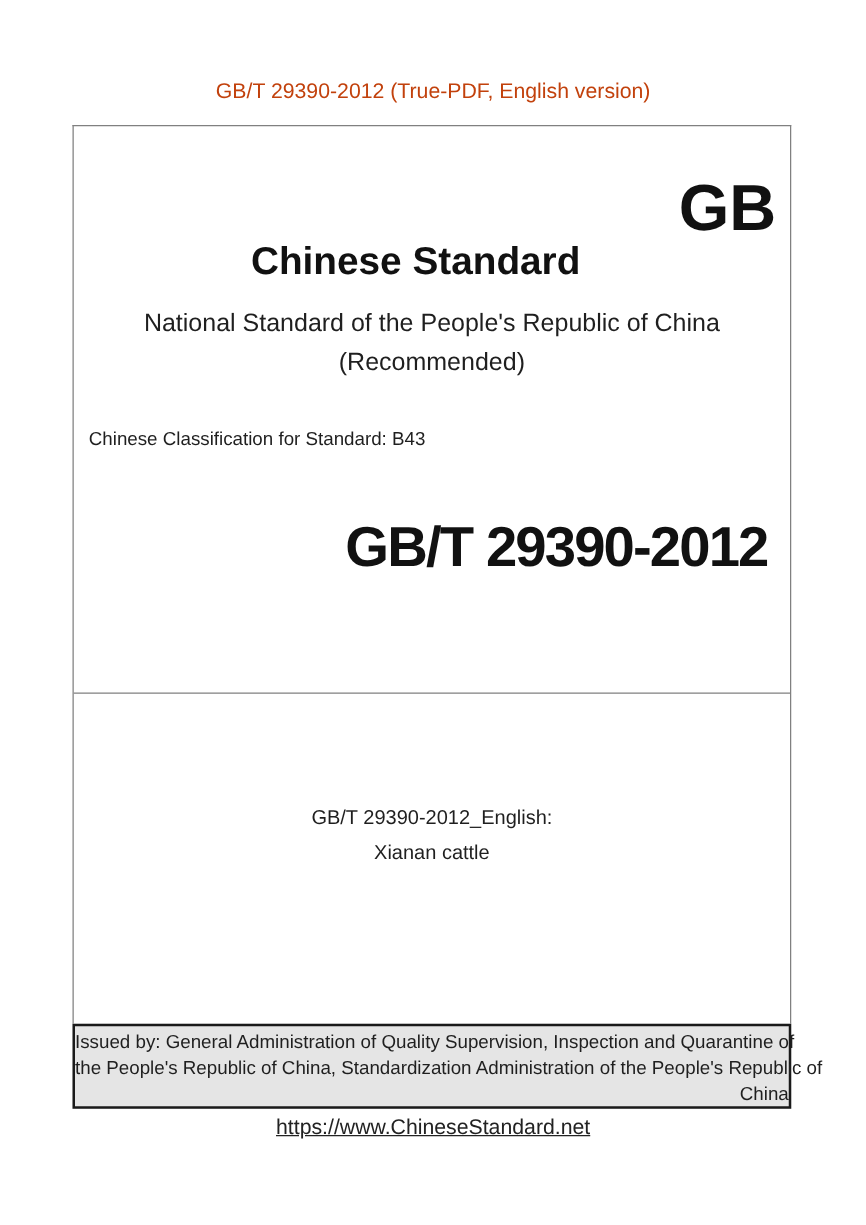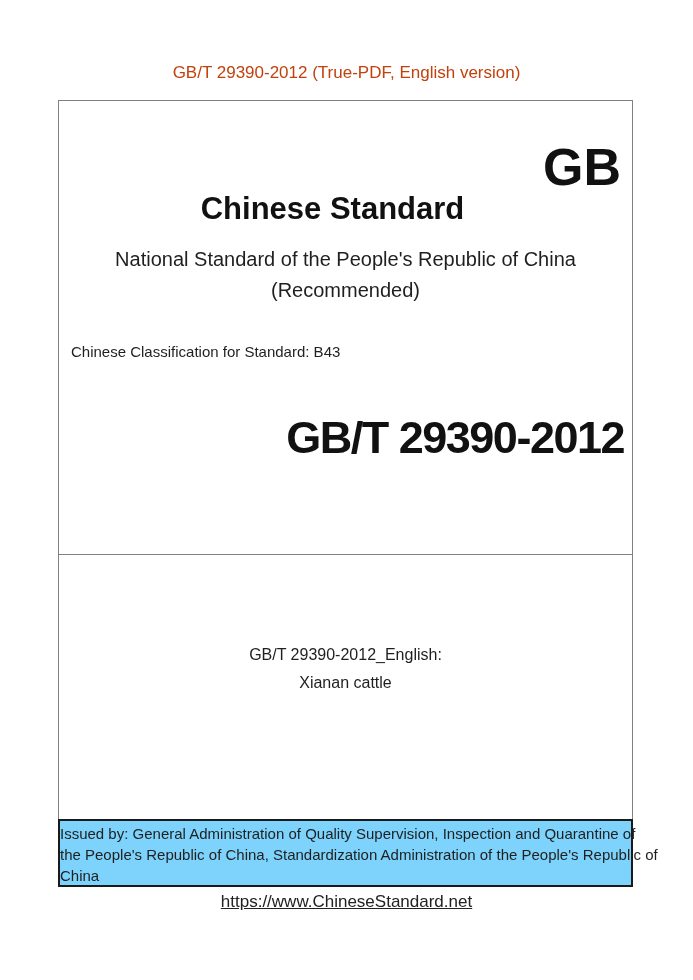--- a/index.html
+++ b/index.html
@@ -72,21 +72,21 @@
   .classification {
     position: absolute;
     top: 242px;
     left: 12px;
     font-size: 15px;
     color: #1f1f1f;
   }
   .standard-number {
     position: absolute;
     top: 314px;
-    right: 8px;
+    right: 18px;
     font-size: 45px;
     font-weight: bold;
     letter-spacing: -1.5px;
     line-height: 1;
     color: #111111;
     white-space: nowrap;
   }
   .divider {
     position: absolute;
     top: 453px;
@@ -106,22 +106,22 @@
     color: #1f1f1f;
   }
   .issued-box {
     position: absolute;
     top: 819px;
     left: 58px;
     width: 575px;
     height: 68px;
     box-sizing: border-box;
     border: 2px solid #1a1a1a;
-    background: #7dd3fc;
-    text-align: left;
+    background: #e5e5e5;
+    text-align: right;
     font-size: 15px;
     line-height: 21px;
     padding-top: 2px;
     color: #1f1f1f;
   }
   .issued-line {
     white-space: nowrap;
   }
   .footer {
     position: absolute;

